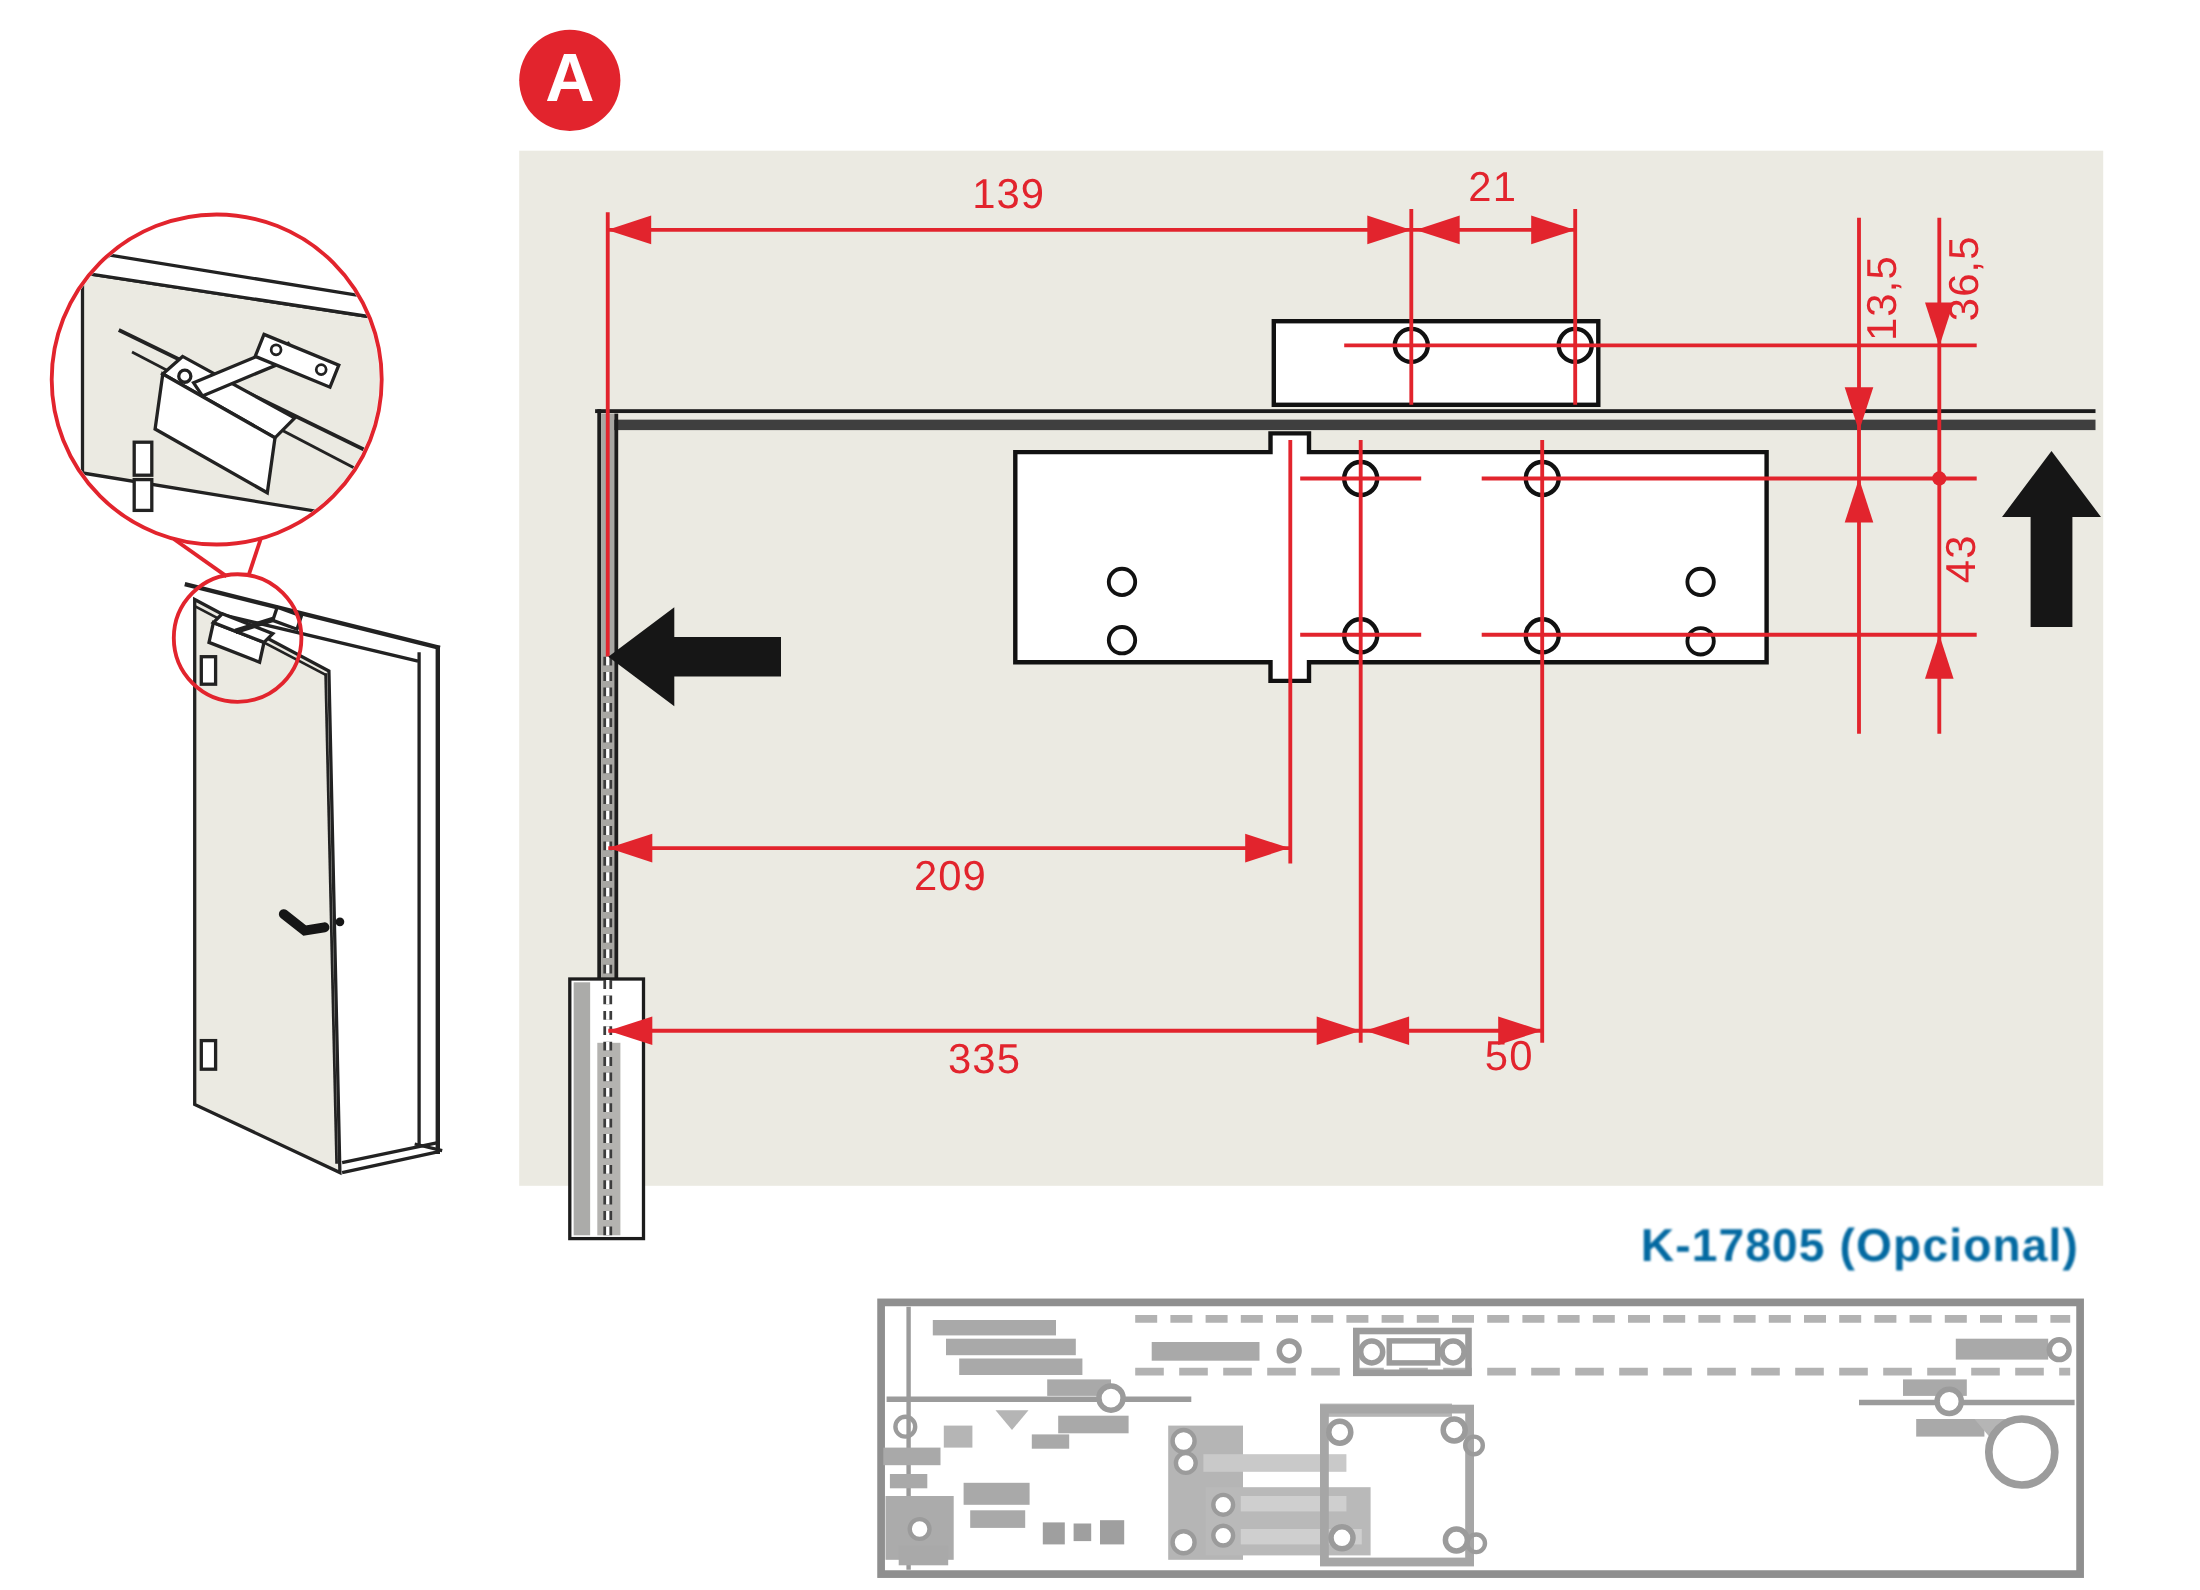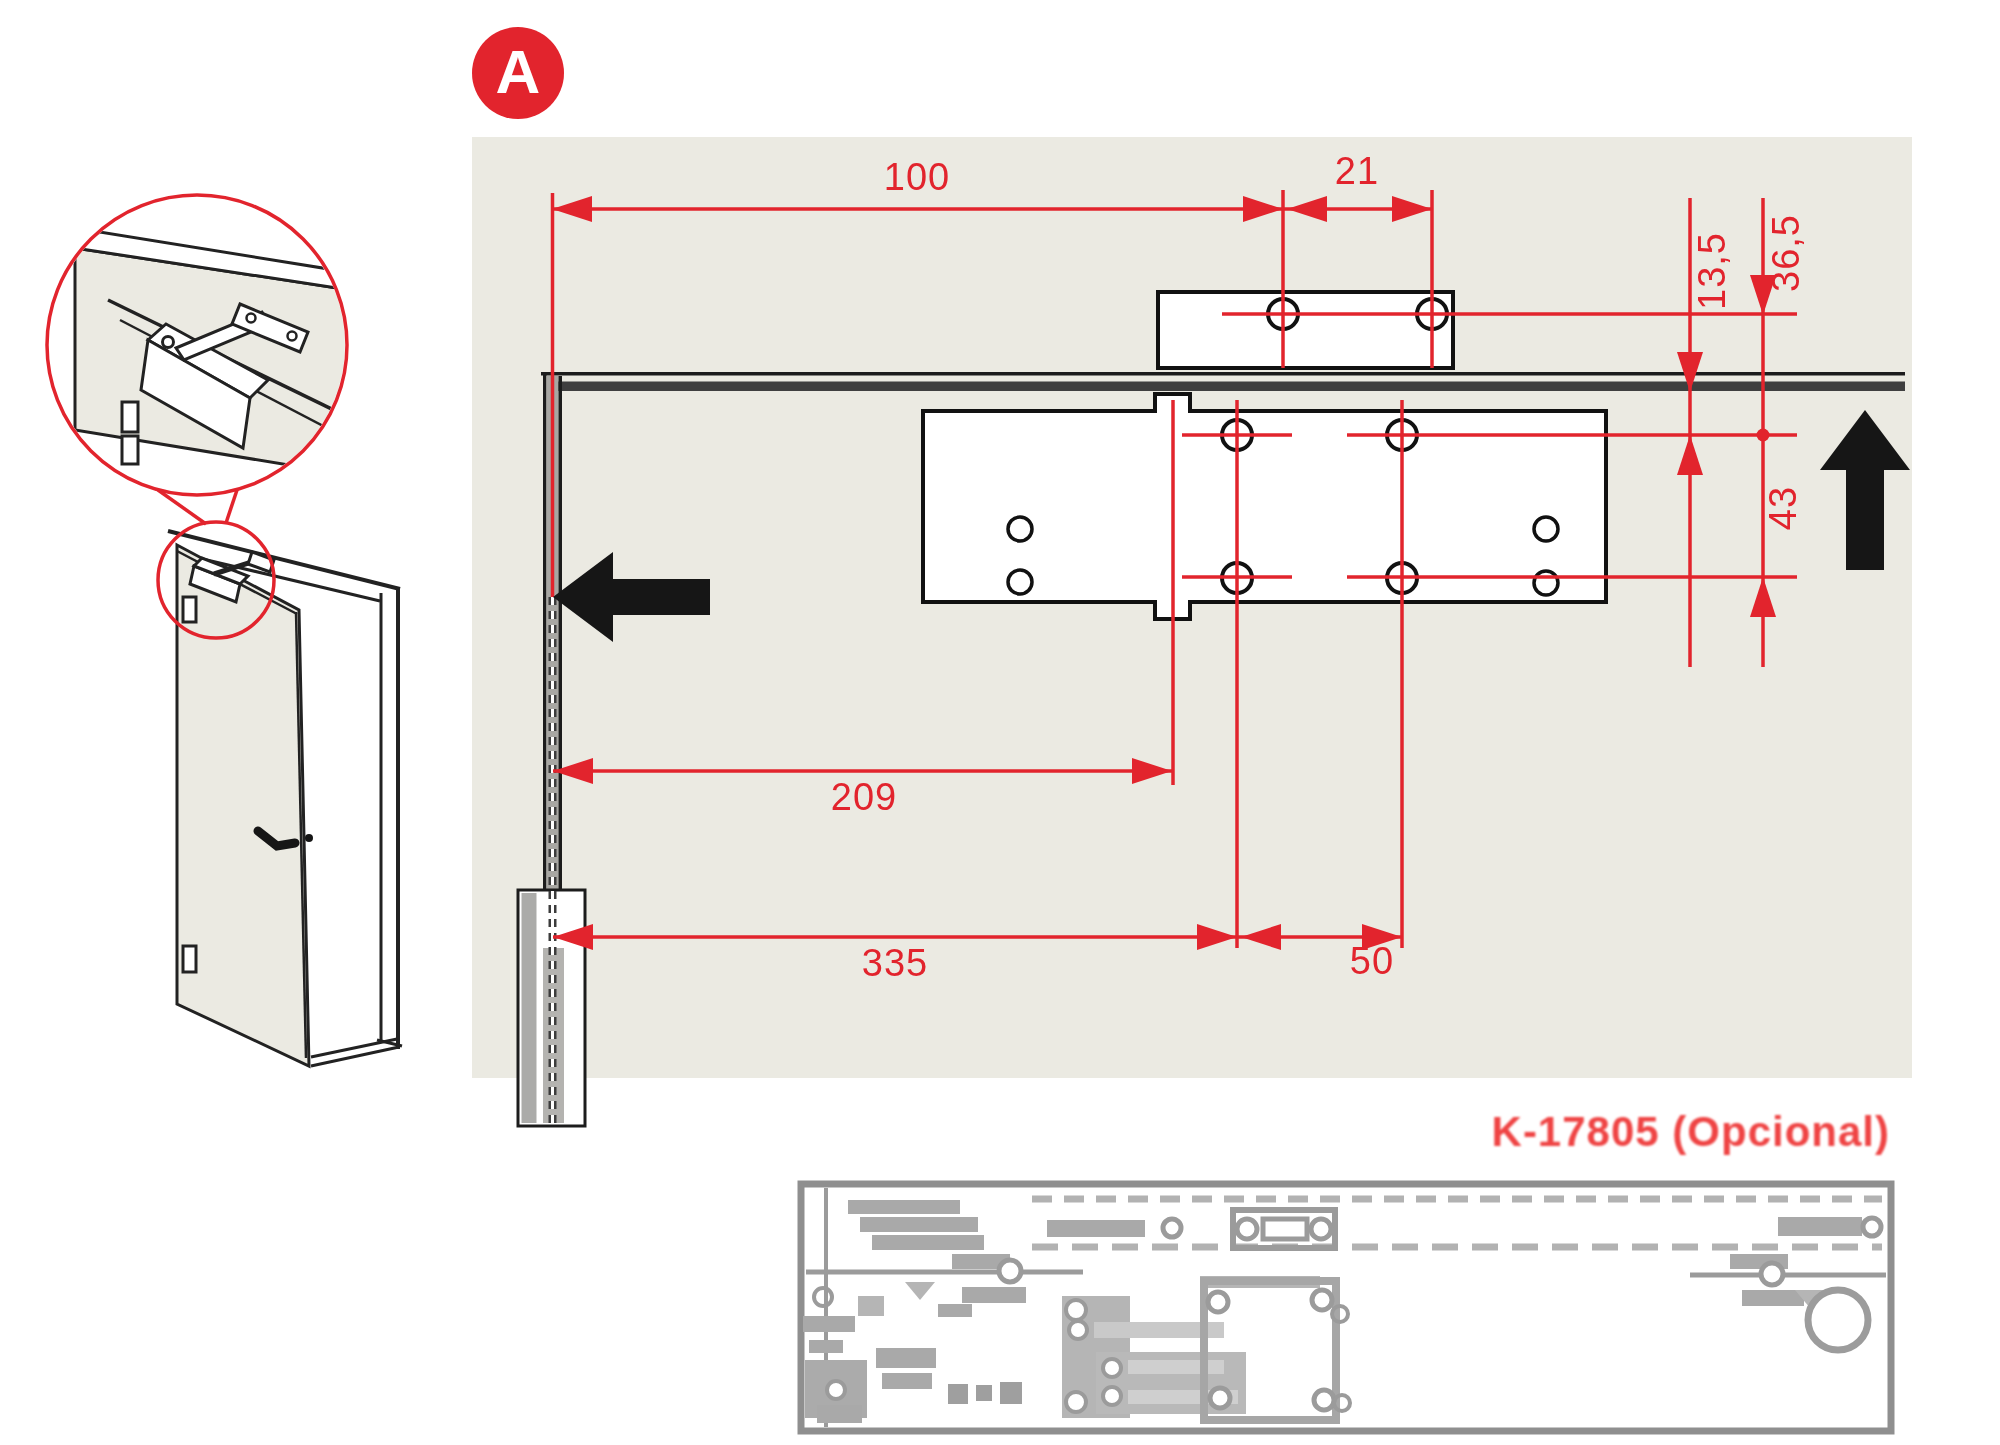--- a/index.html
+++ b/index.html
@@ -26,21 +26,21 @@
   .skl{stroke:#222;fill:none;}
   .tg{fill:#a9a9a9;}
   .tgl{fill:#b5b5b5;}
   .tgs{stroke:var(--template-gray);fill:none;}
   
   .dim{position:absolute;color:var(--accent-red);font-size:38px;line-height:1;
        transform:translate(-50%,-50%);white-space:nowrap;letter-spacing:1px;}
   .dim.rot{transform:translate(-50%,-50%) rotate(-90deg);}
   .badge-a{position:absolute;color:#fff;font-size:62px;font-weight:600;line-height:1;
        transform:translate(-50%,-52%);}
-  .tpl-label{position:absolute;top:1108px;right:110px;color:#ef4444;font-size:42px;
+  .tpl-label{position:absolute;top:1108px;right:110px;color:#0369a1;font-size:42px;
        font-weight:700;letter-spacing:1px;filter:blur(0.8px);white-space:nowrap;}
   .tpl-label .b2{font-weight:600;}
 </style>
 </head>
 <body>
 
 <div class="page">
 
   <svg width="2000" height="1445" viewBox="0 0 2000 1445">
     <defs>
@@ -243,21 +243,21 @@
       <rect x="1730" y="1254" width="58" height="15" class="tg"></rect>
       <rect x="1742" y="1290" width="62" height="16" class="tg"></rect>
       <circle cx="1772" cy="1274" r="11" fill="#fff" stroke="#9b9b9b" stroke-width="5"></circle>
       <polygon points="1795,1290 1825,1290 1810,1308" class="tgl"></polygon>
       <circle cx="1838" cy="1320" r="30" fill="#fff" stroke="#9c9c9c" stroke-width="7"></circle>
     </g>
   </svg>
 
   <div class="badge-a" style="left:518px;top:73px;">A</div>
 
-  <div class="dim" style="left:917px;top:177px;">100</div>
+  <div class="dim" style="left:917px;top:177px;">139</div>
   <div class="dim" style="left:1357px;top:171px;">21</div>
   <div class="dim rot" style="left:1712px;top:271px;">13,5</div>
   <div class="dim rot" style="left:1786px;top:253px;">36,5</div>
   <div class="dim rot" style="left:1783px;top:508px;">43</div>
   <div class="dim" style="left:864px;top:797px;">209</div>
   <div class="dim" style="left:895px;top:963px;">335</div>
   <div class="dim" style="left:1372px;top:961px;">50</div>
 
   <div class="tpl-label"><span>K-17805</span><span class="b2"> (Opcional)</span></div>
 </div>

